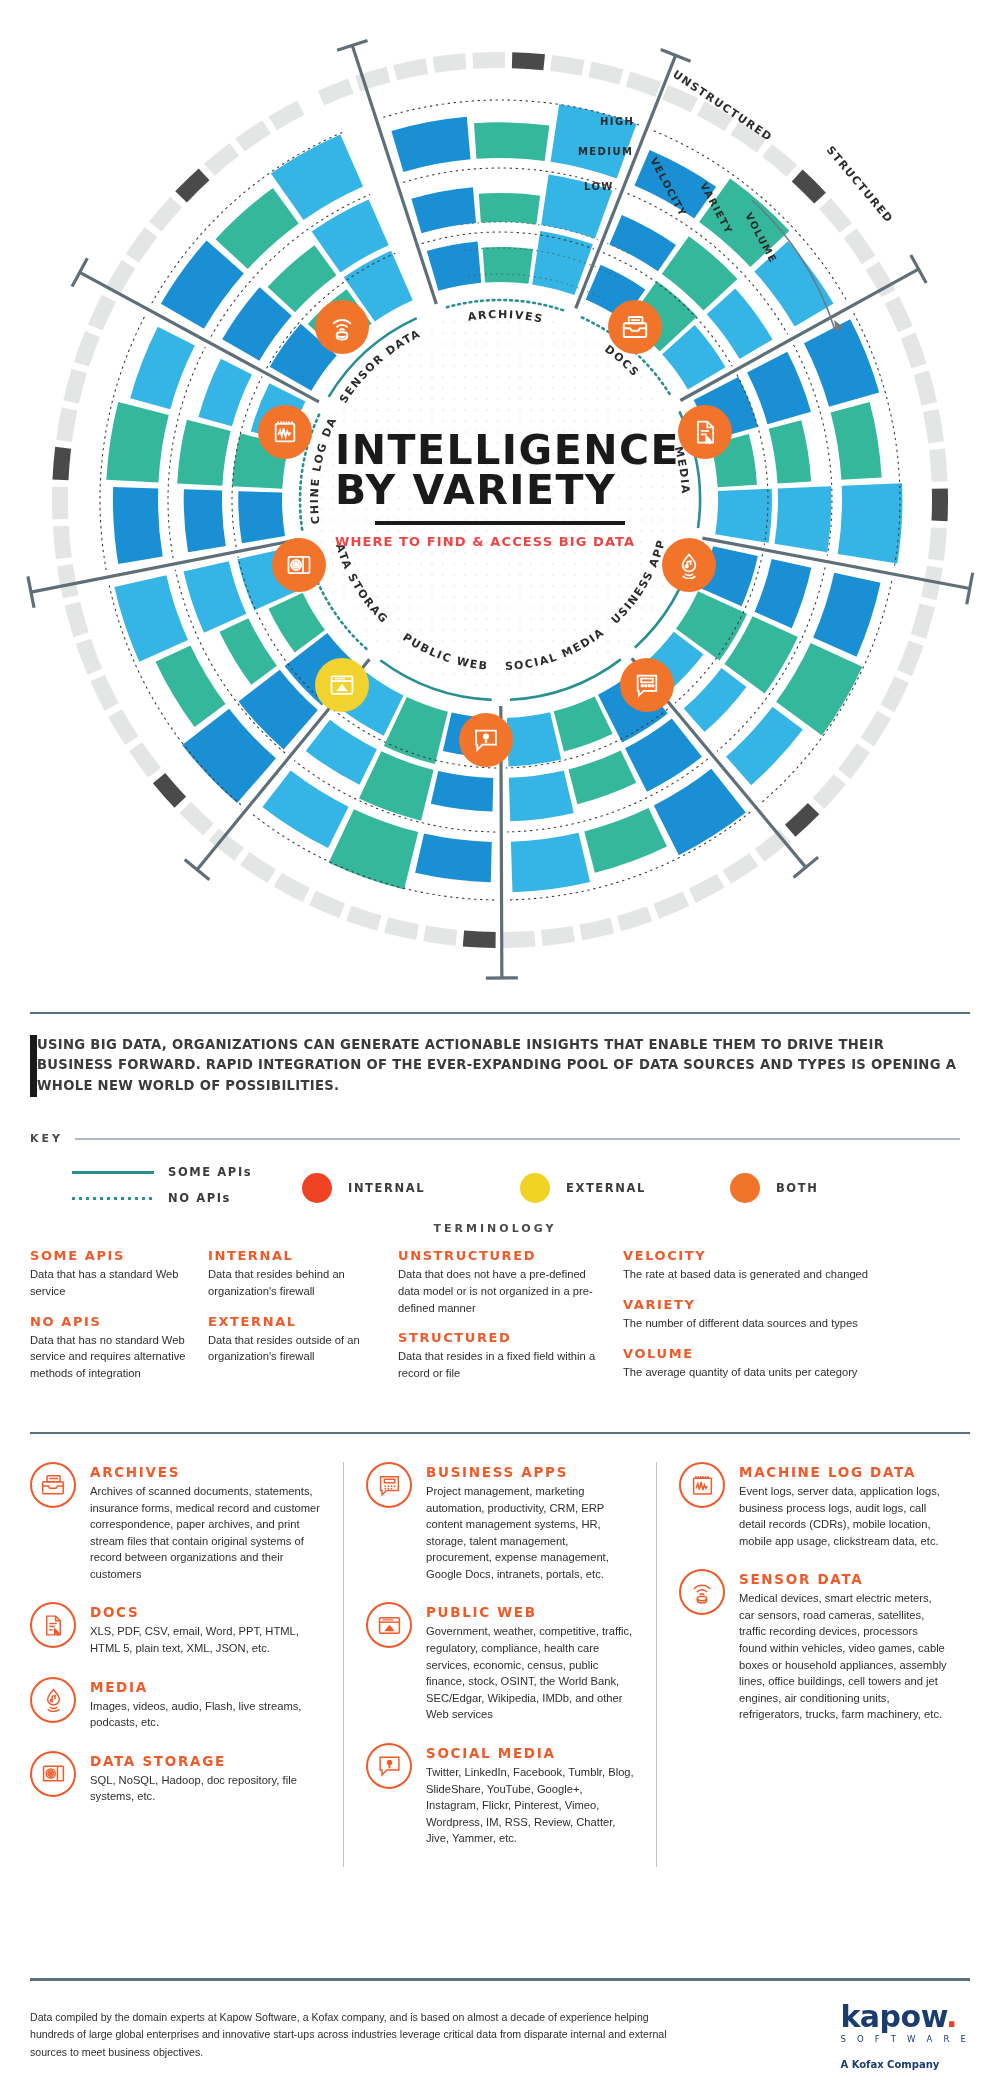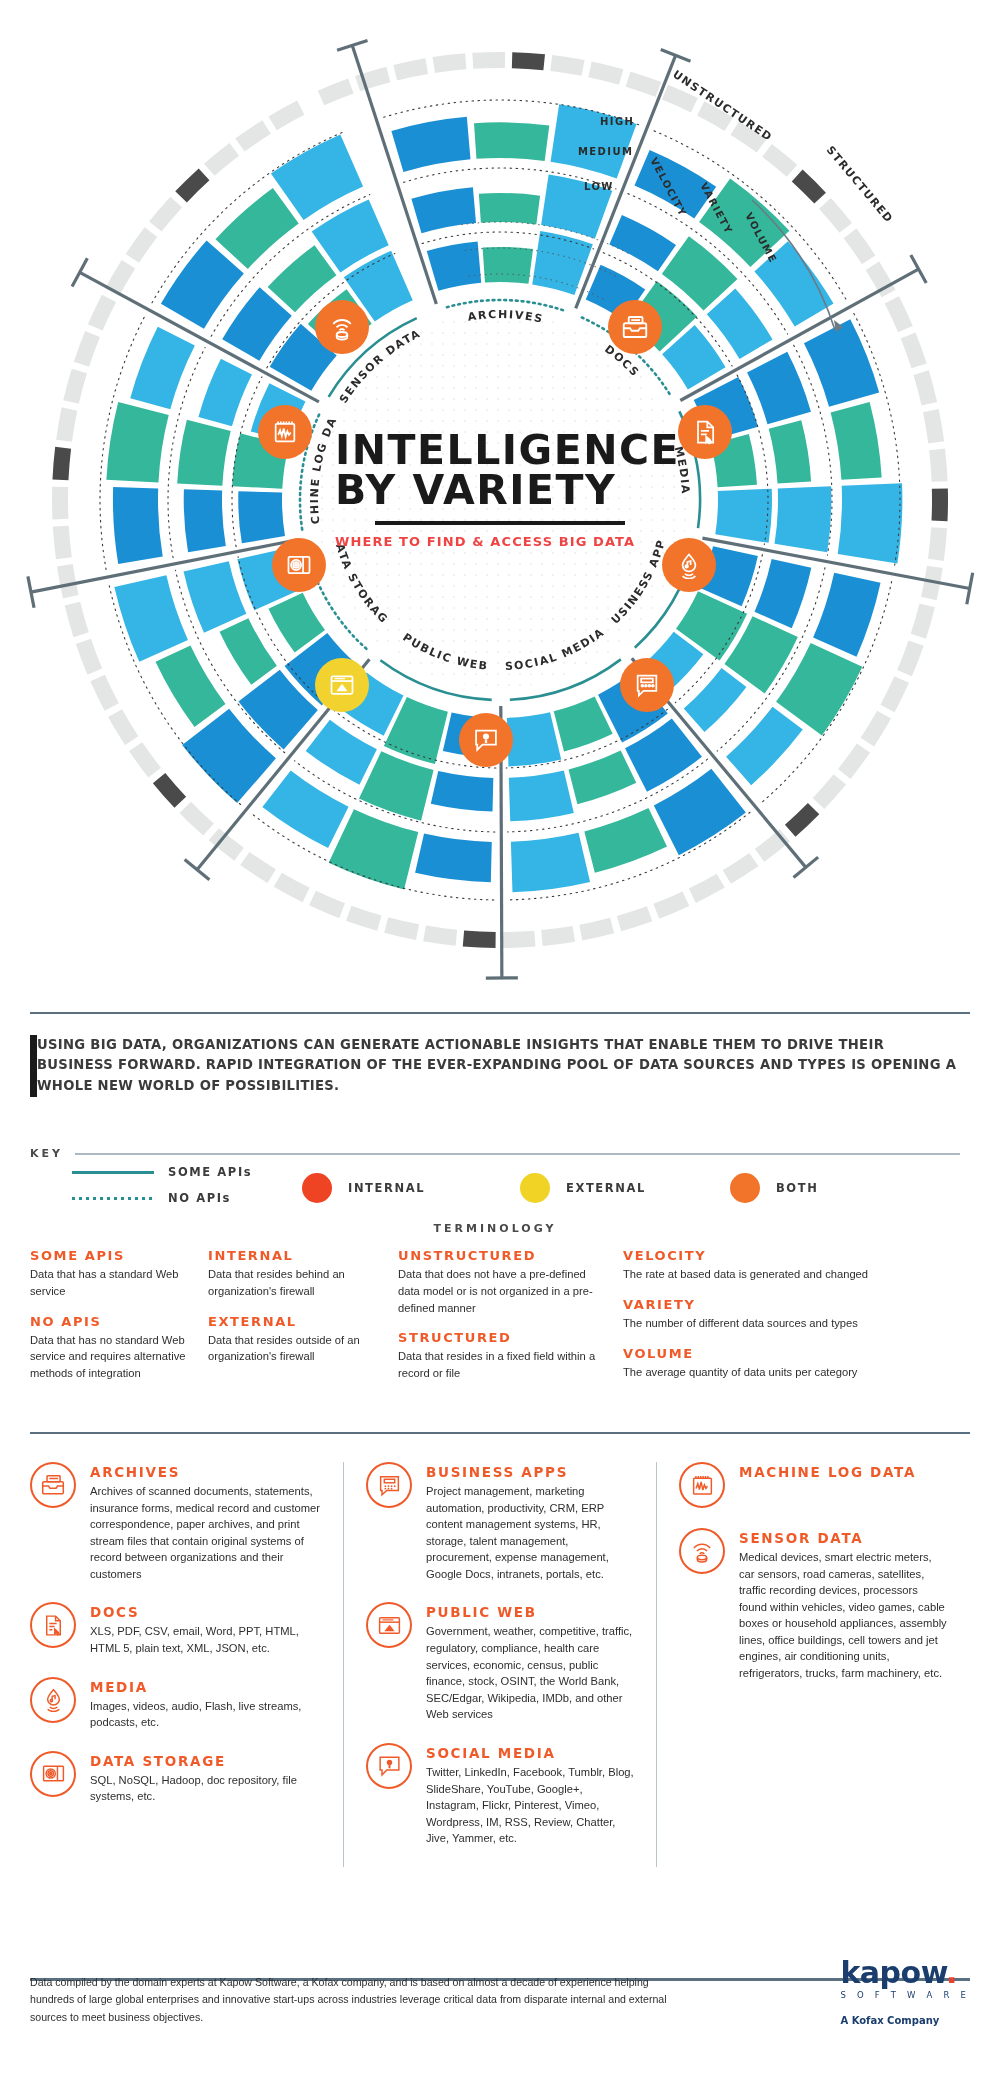--- a/index.html
+++ b/index.html
@@ -204,25 +204,25 @@
 
   
   .divider-bot {
     position: absolute;
     left: 30px; top: 1978px;
     width: 940px; height: 3px;
     background: #5a7080;
   }
   .footer {
     position: absolute;
-    left: 30px; top: 1956px;
+    left: 30px; top: 2000px;
     width: 940px;
     display: flex;
     justify-content: space-between;
-    align-items: flex-end;
+    align-items: center;
   }
   .footer-text {
     width: 660px;
     font-size: 10.6px;
     line-height: 1.65;
     color: #2e2e2e;
   }
   .logo { text-align: left; padding-top: 2px; }
   .logo-name {
     font-family: "DejaVu Sans", sans-serif;
@@ -602,21 +602,21 @@
       </svg>
     </div>
   </div>
 
   <div class="divider-top"></div>
   <div class="intro">
     <div class="intro-bar"></div>
     <div class="intro-text">USING BIG DATA, ORGANIZATIONS CAN GENERATE ACTIONABLE INSIGHTS THAT ENABLE THEM TO DRIVE THEIR BUSINESS FORWARD. RAPID INTEGRATION OF THE EVER-EXPANDING POOL OF DATA SOURCES AND TYPES IS OPENING A WHOLE NEW WORLD OF POSSIBILITIES.</div>
   </div>
 
-  <div class="sec-head" style="left:30px; top:1132px;margin-top:15px;">
+  <div class="sec-head" style="left:30px; top:1132px;">
     <span class="lbl">KEY</span>
     <span class="ln"></span>
   </div>
 
   <div class="key-row">
     <div class="key-line-item" style="left:42px; top:2px;">
       <span class="solid-line"></span>
       <span class="key-label">SOME APIs</span>
     </div>
     <div class="key-line-item" style="left:42px; top:28px;">
@@ -812,20 +812,21 @@
       <div class="cat-item">
         <div class="cat-icon">
           <svg width="25" height="25" viewBox="0 0 24 24" fill="none" stroke="#ef5a28" stroke-width="1.4">
             <rect x="3.5" y="5" width="17" height="15.2" rx="0.8"></rect>
             <path d="M5.7 5V2.8M8 5V2.8M10.3 5V2.8M12.6 5V2.8M14.9 5V2.8M17.2 5V2.8"></path>
             <path d="M5.8 14.8l1.7-4.6 1.5 5.6 1.7-7.2 1.6 7.8 1.5-5 1.5 3.4 1.4-2.3"></path>
           </svg>
         </div>
         <div class="cat-body">
           <div class="cat-title">MACHINE LOG DATA</div>
+          <div class="cat-desc">Event logs, server data, application logs, business process logs, audit logs, call detail records (CDRs), mobile location, mobile app usage, clickstream data, etc.</div>
         </div>
       </div>
 
       <div class="cat-item">
         <div class="cat-icon">
           <svg width="26" height="26" viewBox="0 0 24 24" fill="none" stroke="#ef5a28" stroke-width="1.4">
             <path d="M4.5 9.2a10 10 0 0 1 15 0M7.3 12a6.3 6.3 0 0 1 9.4 0M9.9 14.6a3 3 0 0 1 4.2 0"></path>
             <ellipse cx="12" cy="18" rx="4.3" ry="2"></ellipse>
               <path d="M7.7 18v2.1c0 1.1 1.9 2 4.3 2s4.3-.9 4.3-2V18"></path>
           </svg>

